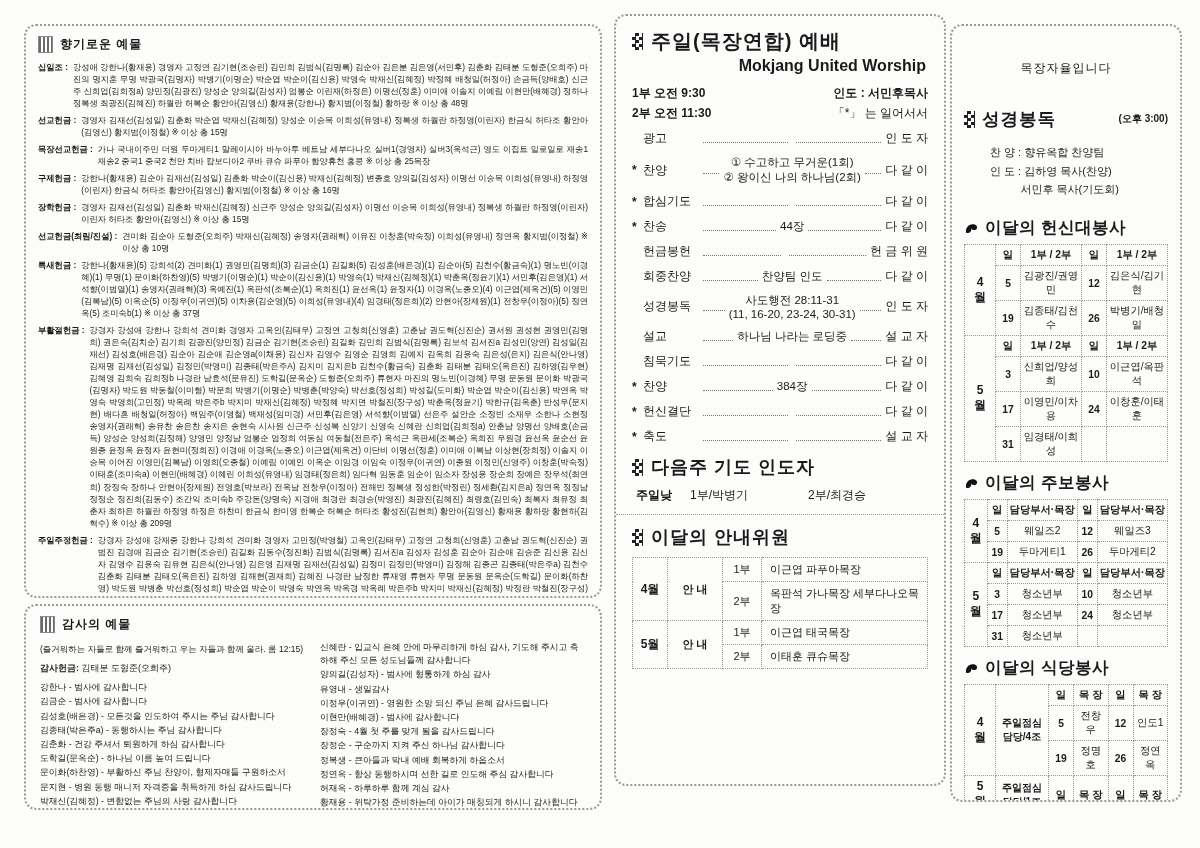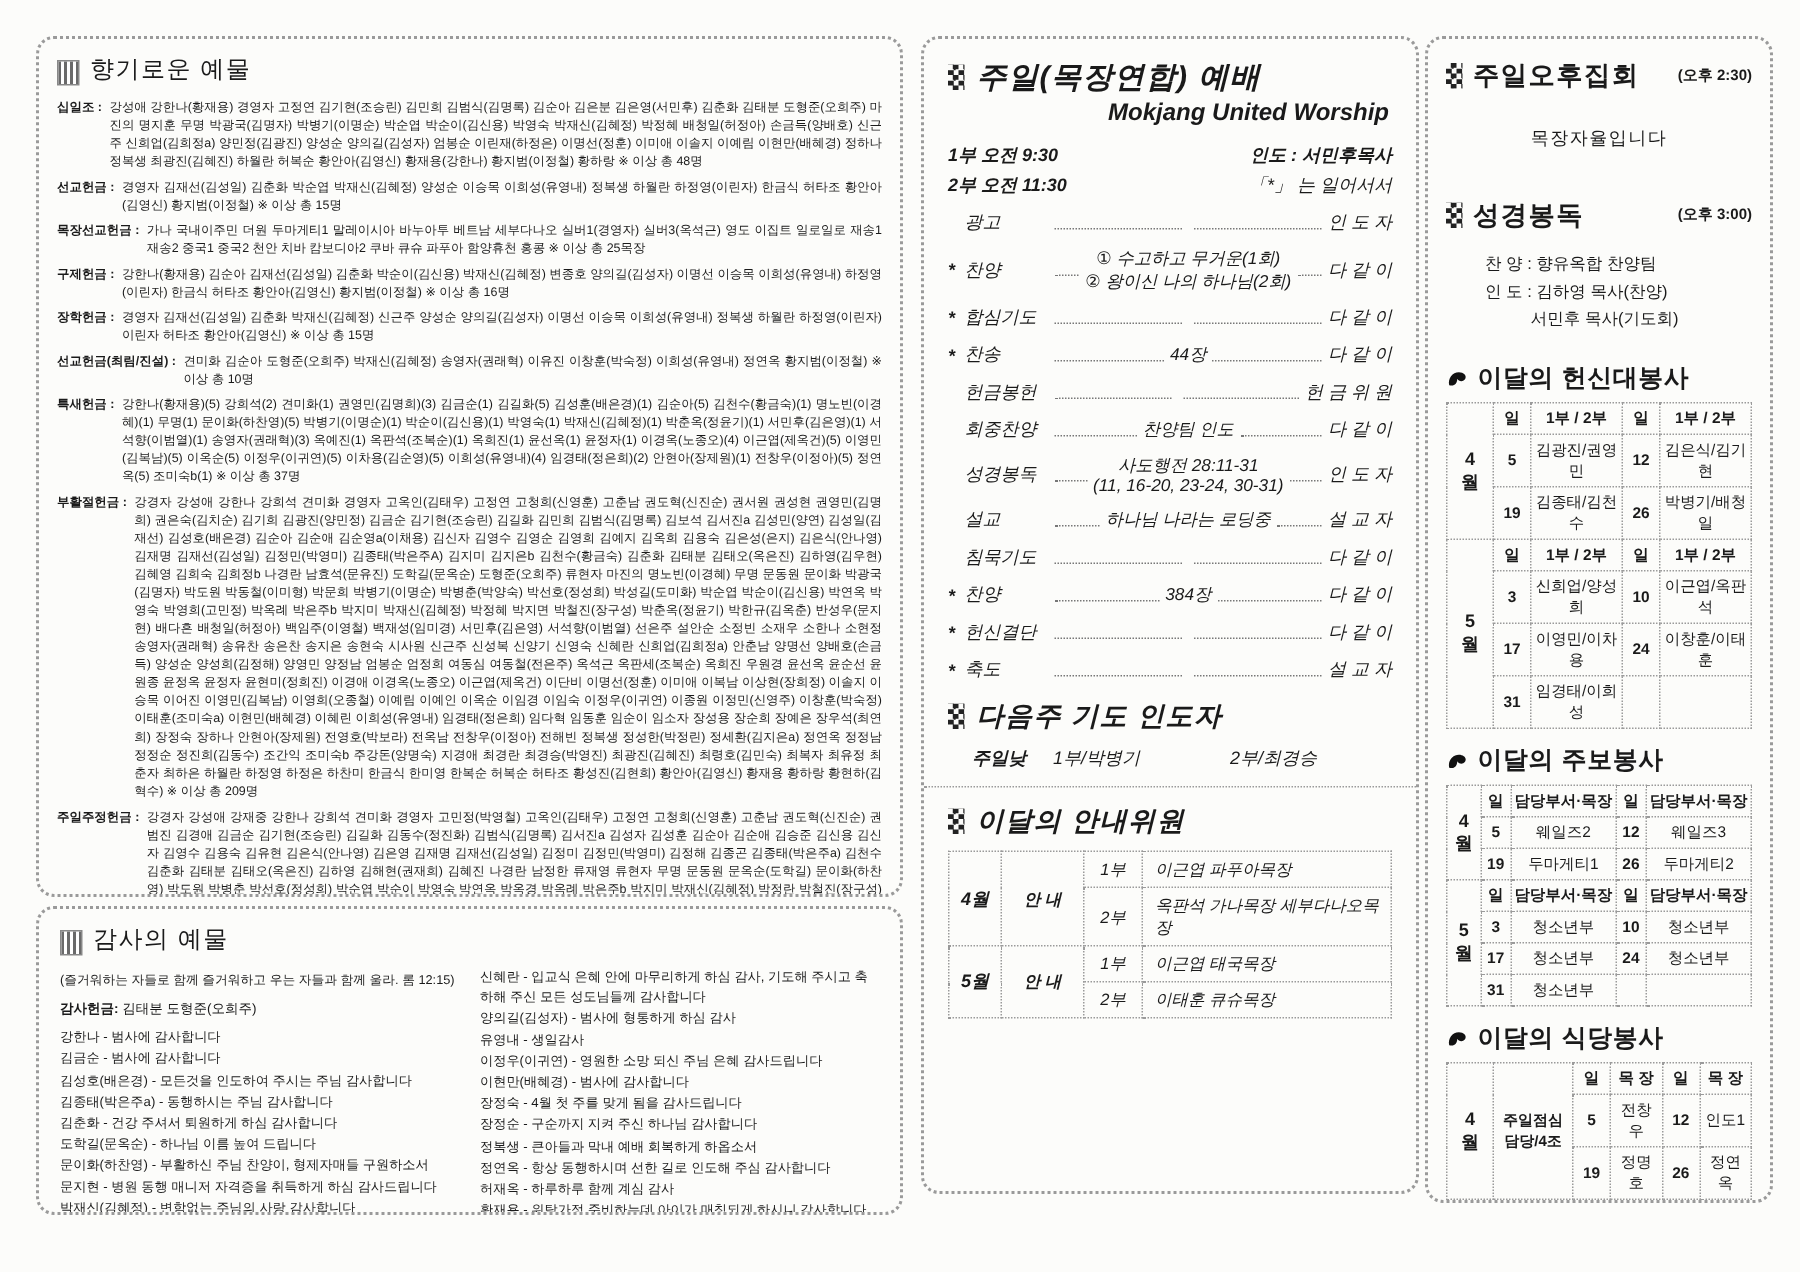--- a/index.html
+++ b/index.html
@@ -3,53 +3,53 @@
 <meta charset="utf-8">
 <style>
   html,body{margin:0;padding:0;background:#e9e9e7;}
   .page{position:relative;width:1200px;height:848px;background:#fcfcfa;margin:0 auto;
         font-family:"Liberation Sans","DejaVu Sans",sans-serif;color:#1a1a1a;overflow:hidden;}
   .dbox{position:absolute;border:2px dotted #9a9a9a;border-radius:12px;background:#fcfcfa;box-sizing:border-box;overflow:hidden;}
   
   .box-offerings{left:24px;top:24px;width:578px;height:574px;padding:10px 12px;}
   .box-thanks{left:24px;top:604px;width:578px;height:206px;padding:10px 14px;}
   .ltitle-row{display:flex;align-items:flex-end;margin-bottom:8px;}
-  .ltitle{font-size:16px;font-weight:normal;letter-spacing:1px;margin-left:7px;}
+  .ltitle{font-size:12px;font-weight:bold;letter-spacing:1px;margin-left:7px;}
   .account{margin-left:auto;font-size:9.5px;font-weight:bold;padding-bottom:2px;}
   .sq-icon{width:13px;height:15px;background:repeating-linear-gradient(90deg,#6a6a6a 0,#6a6a6a 2px,#fff 2px,#fff 4px);
            border:1px solid #888;display:inline-block;}
   .osec{display:flex;margin-bottom:5px;font-size:8.3px;line-height:1.45;}
   .olabel{font-weight:bold;white-space:nowrap;margin-right:5px;}
   .otext{flex:1;text-align:justify;}
   .verse{font-size:8.5px;margin:2px 0 6px 0;}
   .intro{font-size:9px;margin-bottom:6px;}
   .intro b{font-weight:bold;}
   .tcols{display:flex;gap:14px;}
   .tcol{flex:1;font-size:8.8px;line-height:1.5;}
   .titem{margin-bottom:1px;}
   
-  .box-middle{left:614px;top:24px;width:332px;height:772px;padding:12px 16px;font-style:italic;}
+  .box-middle{left:614px;top:14px;width:332px;height:772px;padding:12px 16px;}
   .checker-icon{width:11px;height:17px;display:inline-block;
     background:repeating-conic-gradient(#222 0% 25%,transparent 0% 50%) 0 0/7px 7px;}
   .mtitle-row{display:flex;align-items:center;}
   .mtitle{font-size:20px;font-weight:bold;letter-spacing:1px;margin-left:8px;}
   .msub{font-size:16px;font-weight:bold;text-align:right;margin:2px 2px 10px 0;}
   .winfo{display:flex;justify-content:space-between;font-size:12px;margin:3px 0;}
   .winfo .b{font-weight:bold;}
   .worder{margin-top:8px;}
   .wrow{display:flex;align-items:center;font-size:12px;margin:8px 0;}
   .wstar{width:11px;font-weight:bold;}
   .wlabel{display:inline-block;width:56px;text-align:justify;text-align-last:justify;}
   .wdots{flex:1;border-bottom:1px dotted #777;height:0.65em;margin:0 4px;min-width:6px;}
   .wcenter{max-width:58%;text-align:center;white-space:pre-line;font-size:11.5px;}
   .wright{text-align:right;white-space:pre-line;font-size:12px;}
   .msec-div{border-top:1.5px dotted #9a9a9a;margin:10px -16px 10px -16px;}
   .msec-title-row{display:flex;align-items:center;margin:10px 0 8px 0;}
   .msec-title{font-size:18px;font-weight:bold;letter-spacing:1px;margin-left:8px;}
-  .nextweek{display:flex;font-size:12px;margin:4px 0 8px 16px;}
+  .nextweek{display:flex;font-size:12px;margin:4px 0 8px 4px;}
   .nextweek .d{font-weight:bold;margin-right:18px;}
   .nextweek .p{margin-right:60px;}
   table.dtable{border-collapse:collapse;width:100%;font-size:11px;}
   table.dtable td,table.dtable th{border:1.5px dotted #9a9a9a;padding:4px 4px;text-align:center;vertical-align:middle;}
   .mcell{font-weight:bold;white-space:pre-line;width:26px;font-size:12px;}
   .rolecell{font-weight:bold;width:46px;}
   .pcell{width:30px;}
   .vcell{text-align:left !important;padding-left:8px !important;}
   
   .box-right{left:950px;top:24px;width:232px;height:778px;padding:12px 12px;}
@@ -305,25 +305,20 @@
       </tr>
       <tr>
         <td class="pcell">2부</td>
         <td class="vcell">이태훈 큐슈목장</td>
       </tr>
     </tbody>
       </table>
   </div>
 
   <div class="dbox box-right">
-    <div class="rtitle-row">
-      <span class="checker-icon"></span>
-      <span class="rtitle">주일오후집회</span>
-      <span class="rtime">(오후 2:30)</span>
-    </div>
     <div class="rcenter">목장자율입니다</div>
 
     <div class="rtitle-row">
       <span class="checker-icon"></span>
       <span class="rtitle">성경봉독</span>
       <span class="rtime">(오후 3:00)</span>
     </div>
     <div class="rlines">
       <div>찬 양 : 향유옥합 찬양팀</div>
       <div>인 도 : 김하영 목사(찬양)</div>

